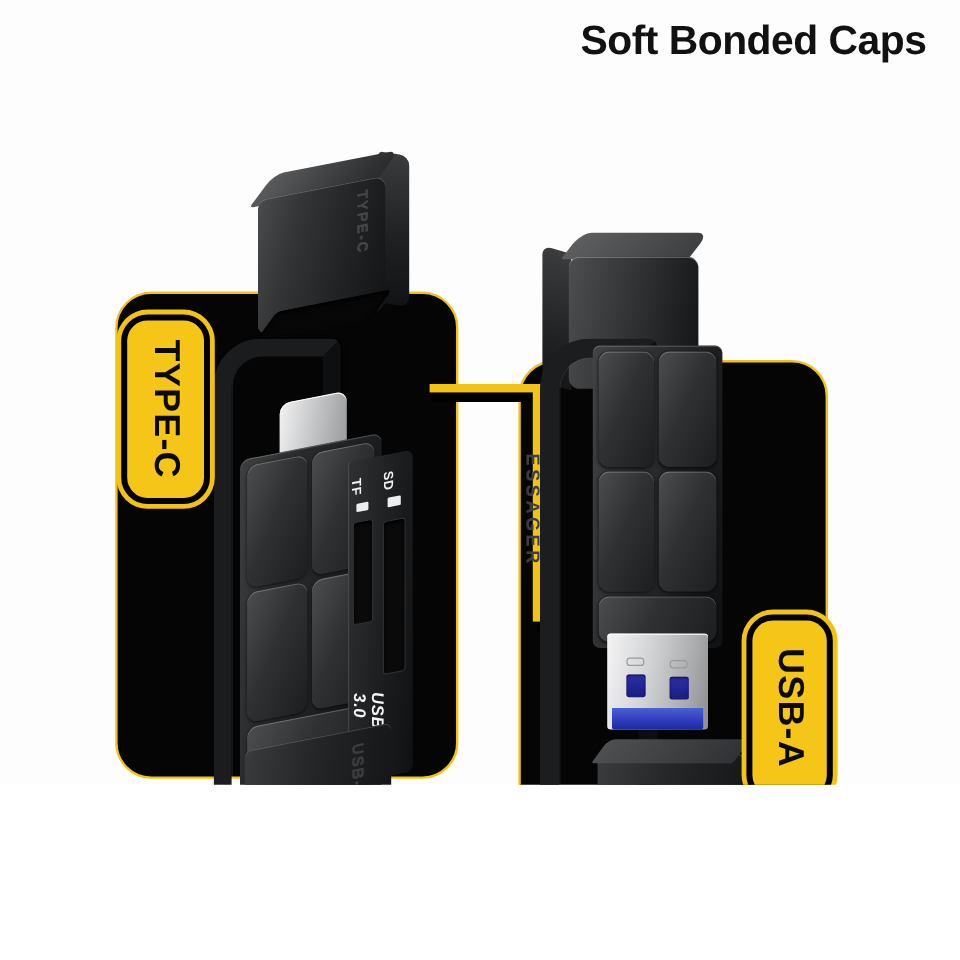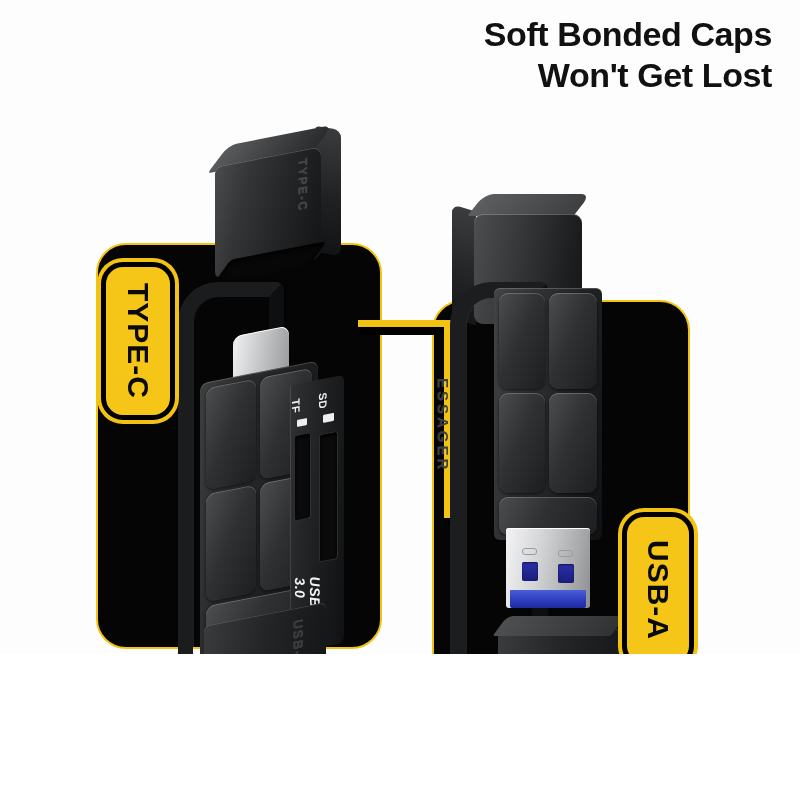--- a/index.html
+++ b/index.html
@@ -264,21 +264,20 @@
     transform:skewX(-36deg);
   }
 </style>
 </head>
 <body>
 
 <div id="stage">
 
   <div class="headline">
     <span class="ln">Soft Bonded Caps</span>
-    <span class="ln">Won't Get Lost</span>
   </div>
 
   <div class="panel" id="panel-left"></div>
 
   <div class="panel" id="panel-right"></div>
 
   <div class="link-shadow" style="left:360px;top:326px;width:96px;height:9px;"></div>
   <div class="link-line" style="left:358px;top:320px;width:96px;height:7px;"></div>
   <div class="link-shadow" style="left:448px;top:326px;width:9px;height:200px;"></div>
   <div class="link-line" style="left:444px;top:320px;width:7px;height:198px;"></div>

